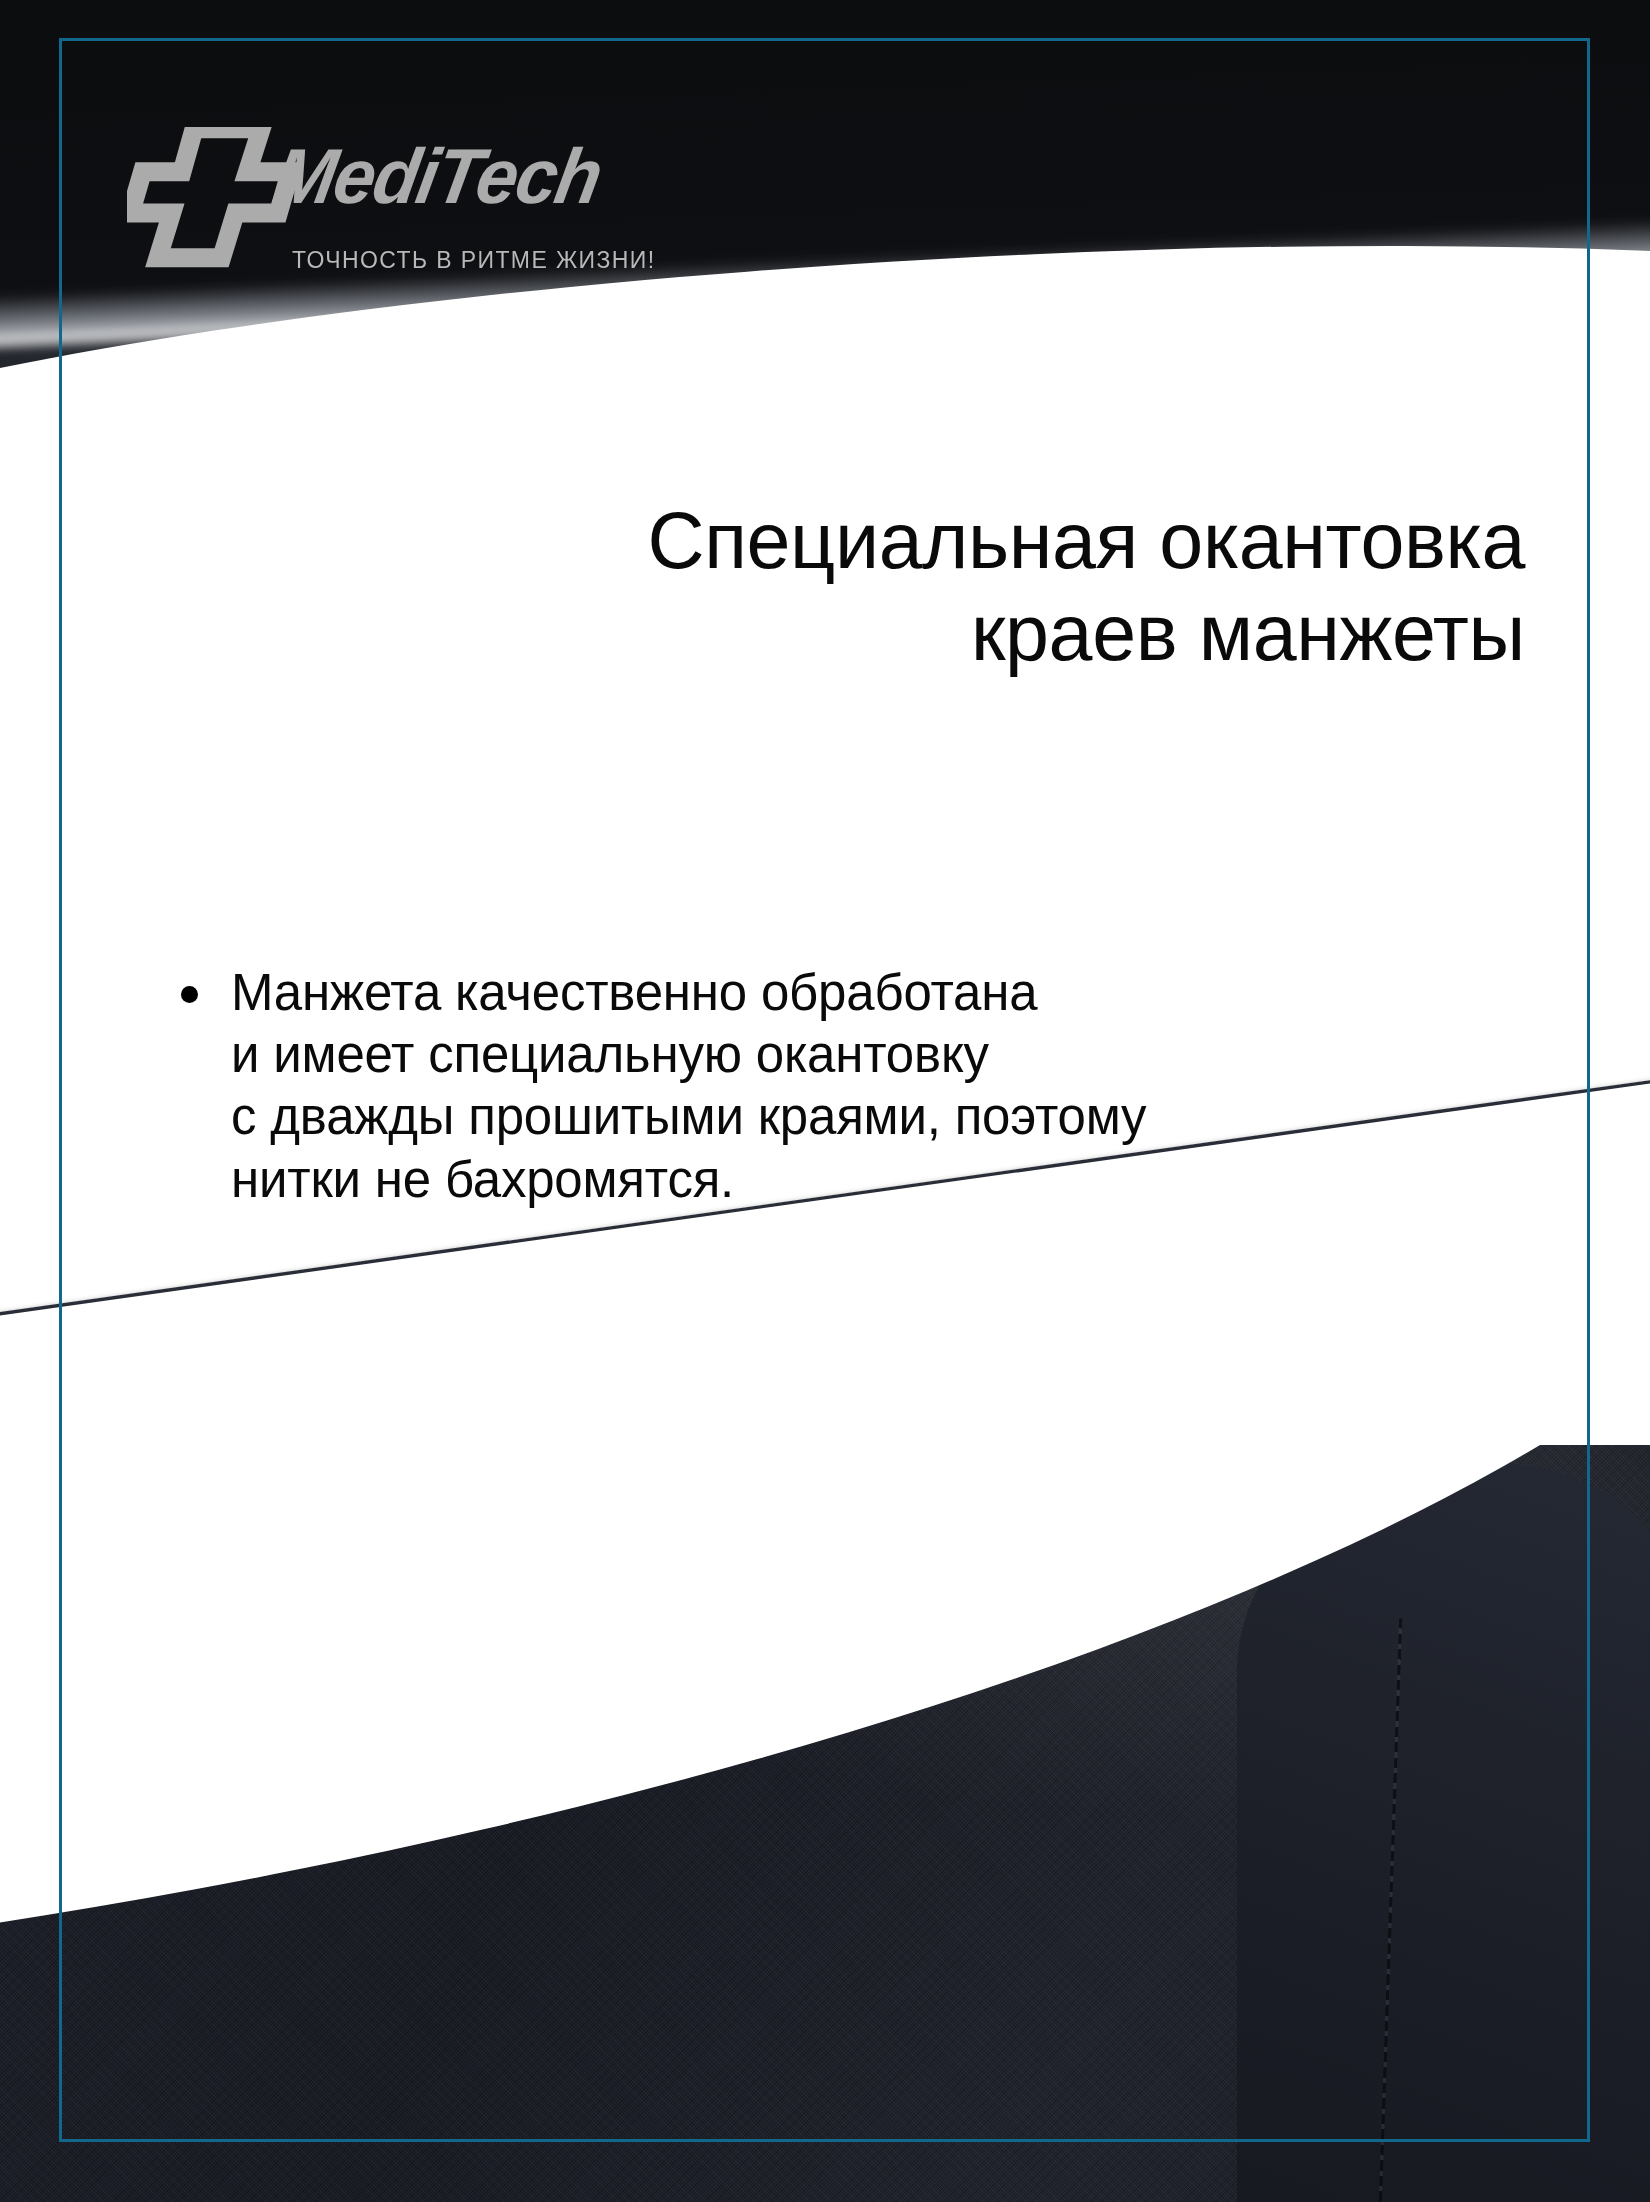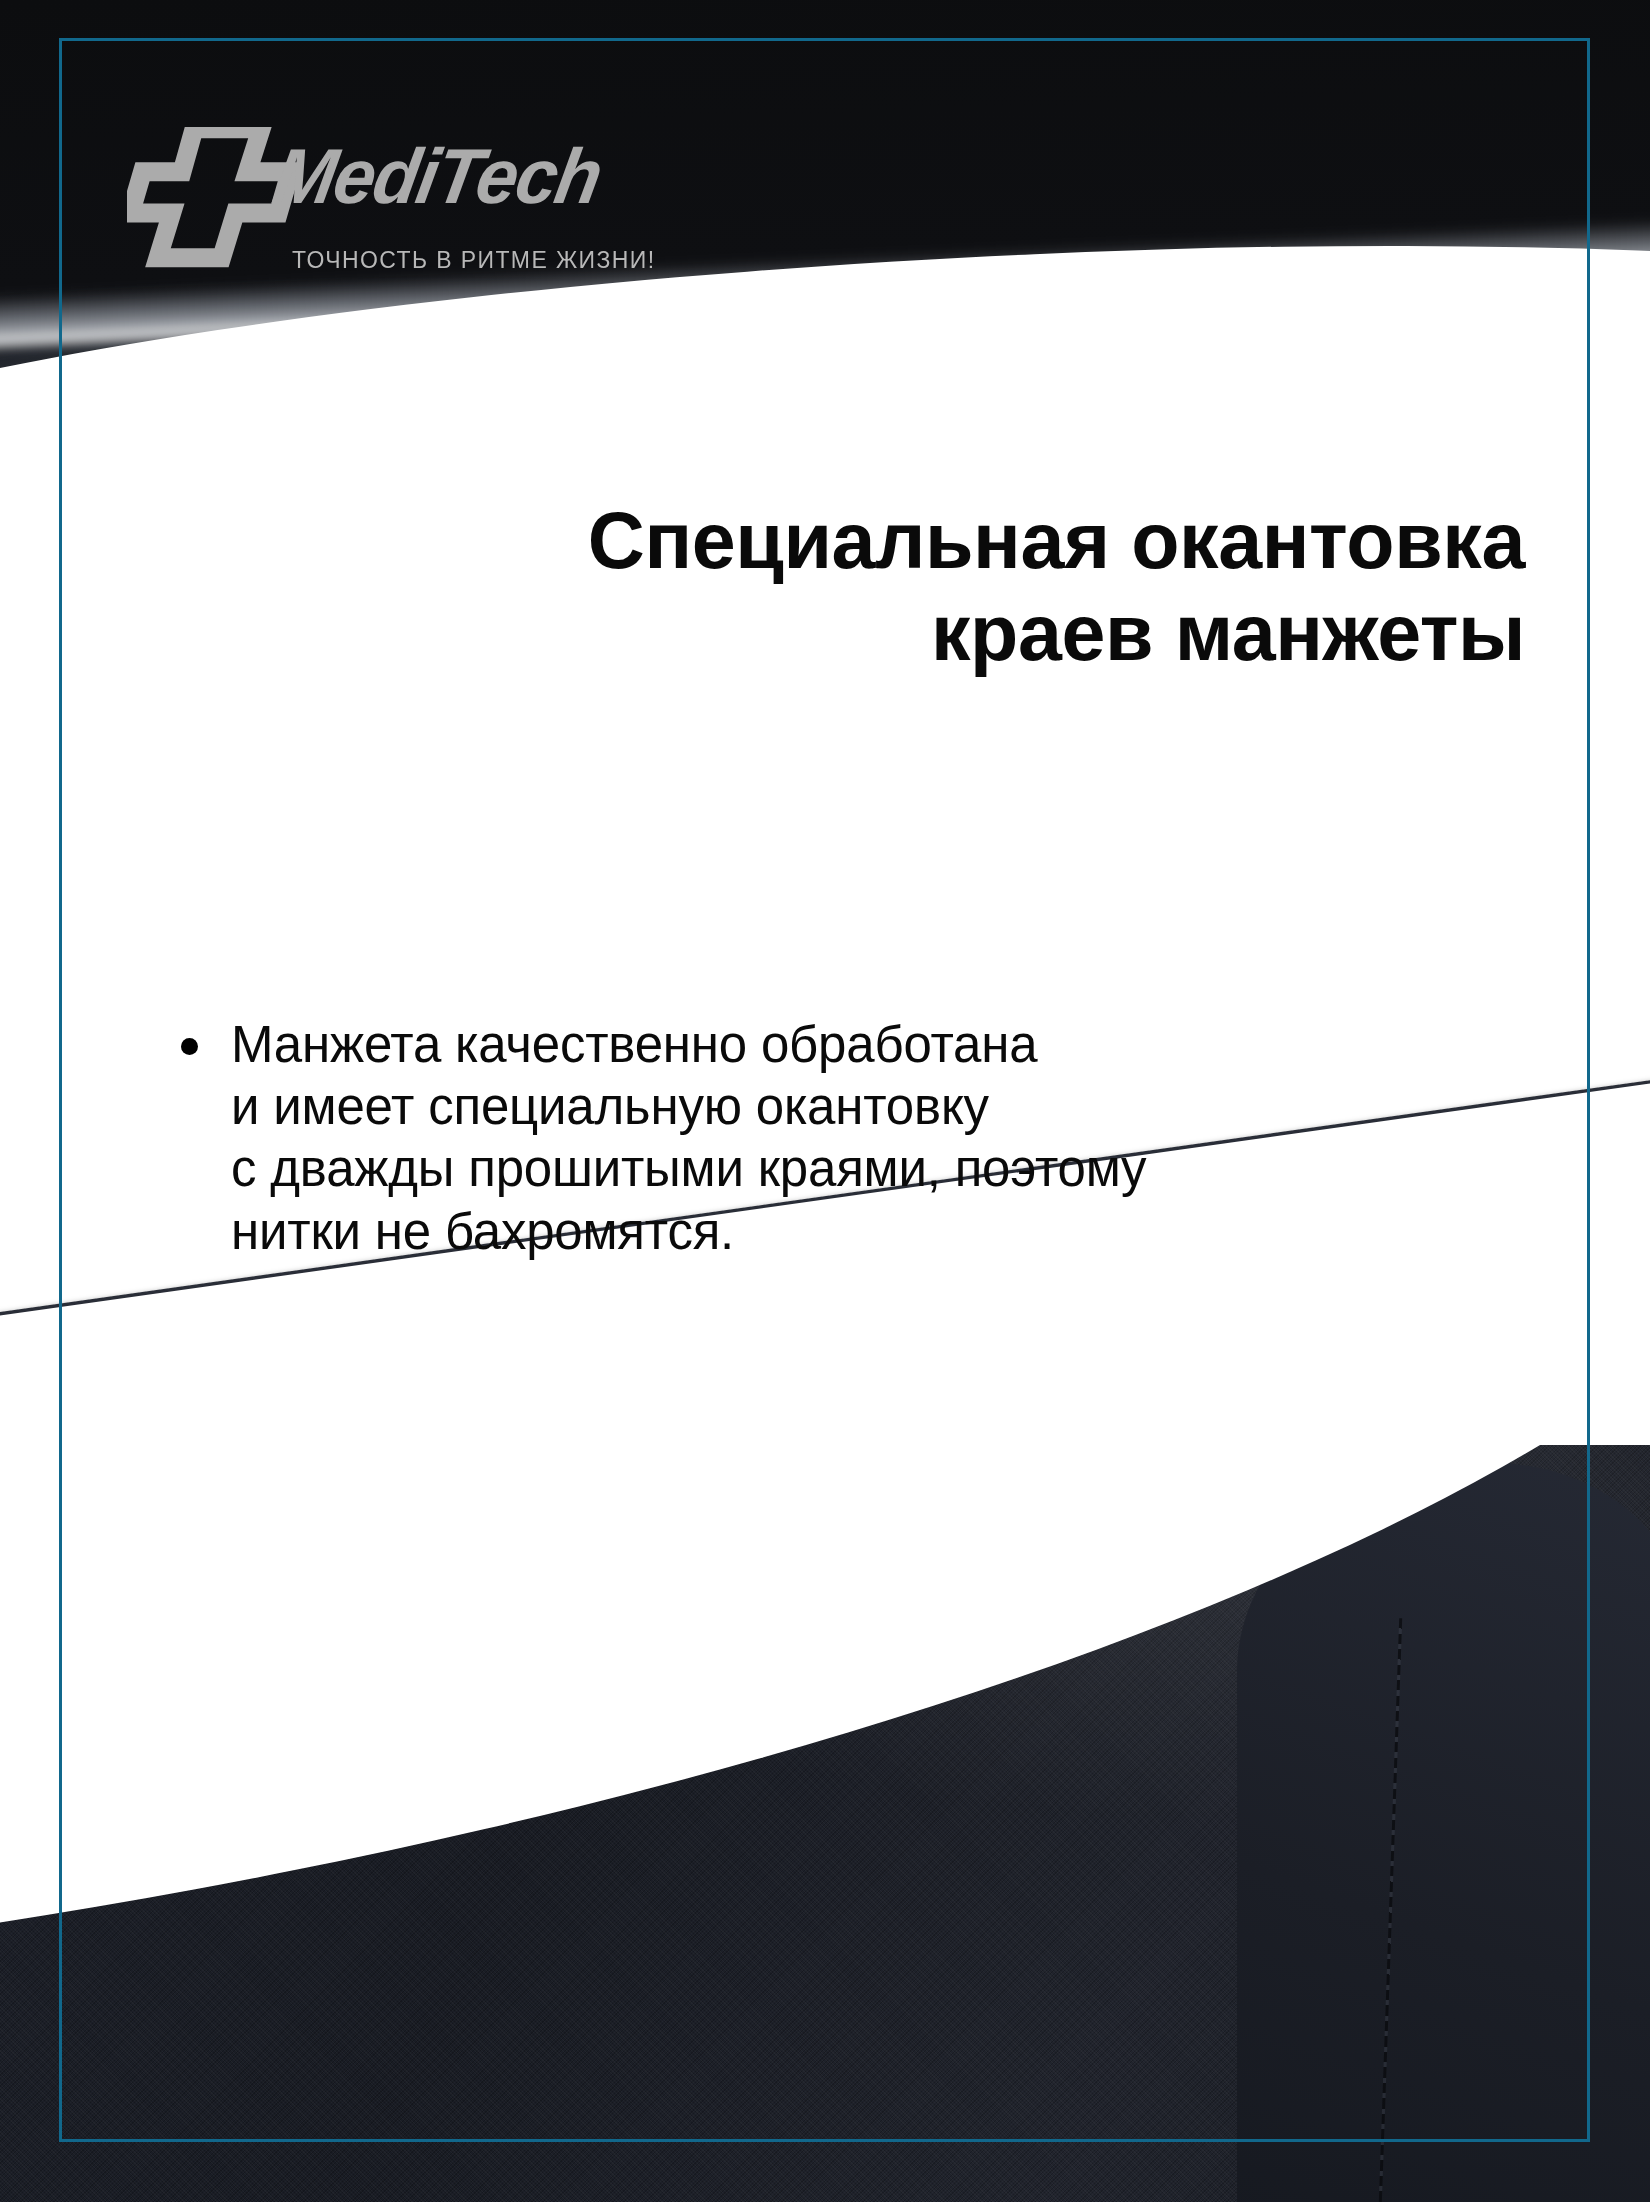--- a/index.html
+++ b/index.html
@@ -176,28 +176,28 @@
 
   
   .headline {
     position:absolute;
     left:482px; top:495px;
     width:1043px;
     text-align:right;
     font-size:79px;
     line-height:1.16;
     color:#0a0a0a;
-    font-weight:bold;
+    font-weight:normal;
     letter-spacing:-0.4px;
   }
 
   
   .bullets {
     position:absolute;
-    left:181px; top:1014px;
+    left:181px; top:962px;
     width:1342px;
   }
   .bullet {
     position:relative;
     display:flex;
     align-items:flex-start;
     margin-bottom:36px;
   }
   .bullet-dot {
     flex:0 0 auto;

